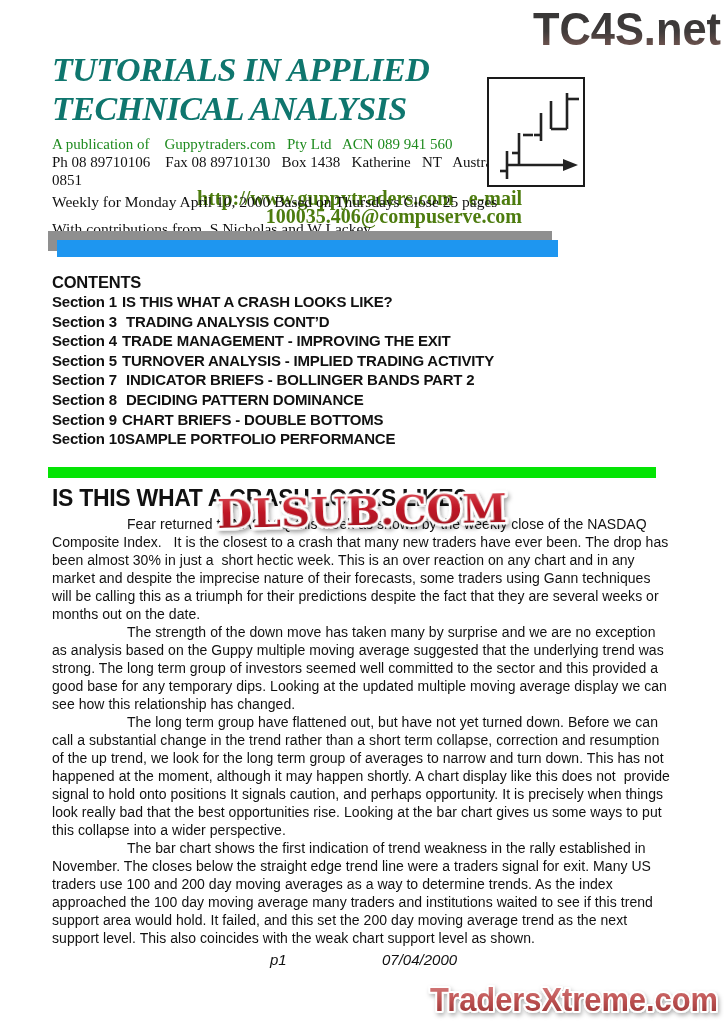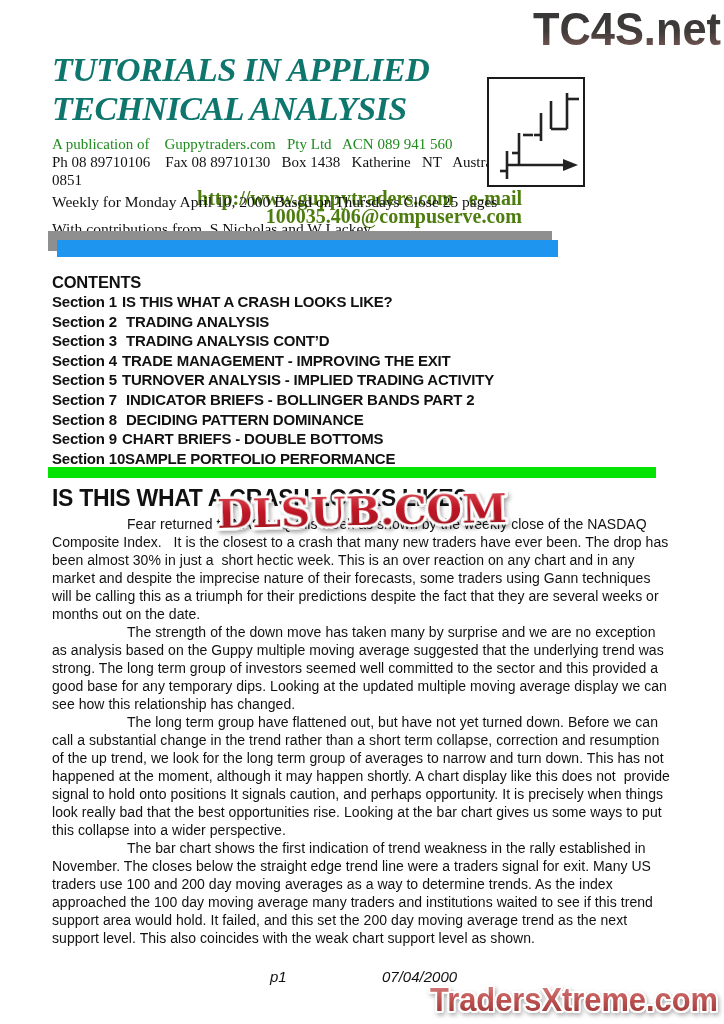--- a/index.html
+++ b/index.html
@@ -39,21 +39,21 @@
   .toc-row{display:flex;font-weight:bold;font-size:15px;line-height:19.6px;letter-spacing:-0.2px;}
   .toc-label{flex:0 0 70px;white-space:pre;}
   .toc-title{white-space:pre-wrap;}
 
   
   .article{position:absolute;left:52px;top:486px;width:622px;}
   .article-heading{font-weight:bold;font-size:23px;line-height:25px;letter-spacing:-0.3px;
                    margin:0 0 4px 0;}
   .article p{margin:0;font-size:14px;line-height:18px;text-indent:75px;
              white-space:pre-wrap;letter-spacing:0.05px;}
-  .footer-line{position:relative;height:22px;margin-top:21px;font-style:italic;font-size:15px;}
+  .footer-line{position:relative;height:22px;margin-top:4px;font-style:italic;font-size:15px;}
   .footer-line .pnum{position:absolute;left:218px;}
   .footer-line .pdate{position:absolute;left:330px;}
 
   
   .dlsub{position:absolute;left:210px;top:483px;width:305px;height:56px;
          transform:rotate(-1.2deg);}
   .txtreme{position:absolute;left:424px;top:976px;width:300px;height:46px;}
 
   svg{display:block;}
 </style>
@@ -105,24 +105,20 @@
   <div class="contrib-line">With contributions from  S Nicholas and W Lackey</div>
 
   <div class="bar-gray"></div>
   <div class="bar-blue"></div>
 
   <div class="contents">
     <div class="contents-heading">CONTENTS</div>
     <div class="toc-row">
       <span class="toc-label">Section 1</span>
       <span class="toc-title">IS THIS WHAT A CRASH LOOKS LIKE?</span>
-    </div>
-    <div class="toc-row">
-      <span class="toc-label">Section 2</span>
-      <span class="toc-title"> TRADING ANALYSIS</span>
     </div>
     <div class="toc-row">
       <span class="toc-label">Section 3</span>
       <span class="toc-title"> TRADING ANALYSIS CONT’D</span>
     </div>
     <div class="toc-row">
       <span class="toc-label">Section 4</span>
       <span class="toc-title">TRADE MANAGEMENT - IMPROVING THE EXIT</span>
     </div>
     <div class="toc-row">

